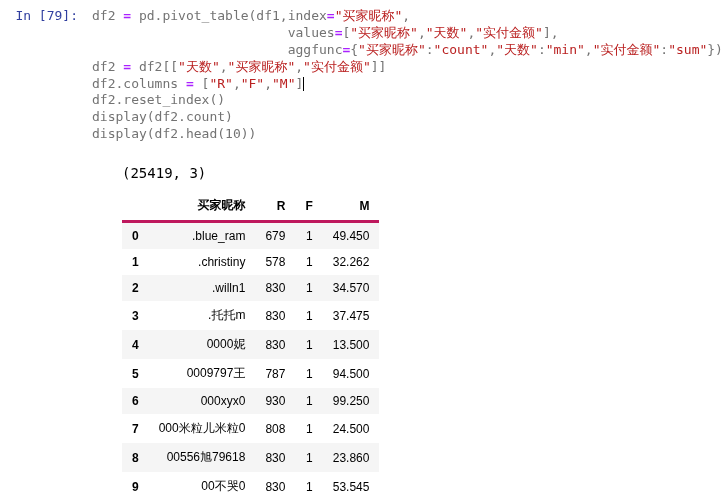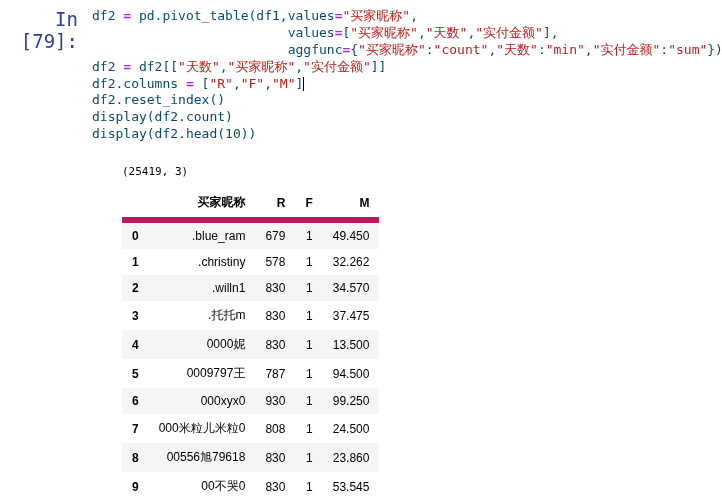--- a/index.html
+++ b/index.html
@@ -13,87 +13,87 @@
     .cell {
       display: flex;
       padding: 4px 0;
     }
     .prompt {
       width: 78px;
       min-width: 78px;
       text-align: right;
       padding-right: 8px;
       font-family: monospace;
-      font-size: 19px;
+      font-size: 13px;
       color: #303F9F;
       padding-top: 4px;
     }
     .prompt.output {
       color: #D84315;
     }
     .input-area {
       flex: 1;
       padding: 4px 6px;
     }
     pre.code {
       margin: 0;
       font-family: monospace;
       font-size: 13px;
       line-height: 1.3;
       white-space: pre;
     }
-    .nn { color: #0c4a6e; }
+    .nn { color: #737373; }
     .op { color: #AA22FF; font-weight: bold; }
     .str { color: #BA2121; }
-    .num { color: #14532d; }
+    .num { color: #737373; }
     .cursor {
       display: inline-block;
       width: 1px;
       height: 14px;
       background: #000;
       vertical-align: text-bottom;
     }
     .output-area {
       flex: 1;
       padding: 4px 6px;
     }
     .shape-out {
       font-family: monospace;
-      font-size: 11px;
+      font-size: 14px;
       margin: 6px 0 10px 30px;
     }
     table.dataframe {
       border-collapse: collapse;
       border: none;
       font-size: 12px;
       margin-left: 30px;
     }
     table.dataframe th, table.dataframe td {
       padding: 6px 10px;
       text-align: right;
       border: none;
     }
     table.dataframe thead th {
-      border-bottom: 6px solid #be185d;
+      border-bottom: 3px solid #be185d;
       font-weight: bold;
     }
     table.dataframe tbody th {
       font-weight: bold;
     }
     table.dataframe tbody tr:nth-child(odd) {
       background: #f5f5f5;
     }
   </style>
 </head>
 <body>
 
 <div class="cell">
   <div class="prompt">In  [79]:</div>
   <div class="input-area">
-<pre class="code"><span class="nn">df2 </span><span class="op">=</span><span class="nn"> pd.pivot_table(df1,values</span><span class="op">=</span><span class="str">"买家昵称"</span><span class="nn">,</span>
+<pre class="code"><span class="nn">df2 </span><span class="op">=</span><span class="nn"> pd.pivot_table(df1,index</span><span class="op">=</span><span class="str">"买家昵称"</span><span class="nn">,</span>
 <span class="nn">                         values</span><span class="op">=</span><span class="nn">[</span><span class="str">"买家昵称"</span><span class="nn">,</span><span class="str">"天数"</span><span class="nn">,</span><span class="str">"实付金额"</span><span class="nn">],</span>
 <span class="nn">                         aggfunc</span><span class="op">=</span><span class="nn">{</span><span class="str">"买家昵称"</span><span class="nn">:</span><span class="str">"count"</span><span class="nn">,</span><span class="str">"天数"</span><span class="nn">:</span><span class="str">"min"</span><span class="nn">,</span><span class="str">"实付金额"</span><span class="nn">:</span><span class="str">"sum"</span><span class="nn">})</span>
 <span class="nn">df2 </span><span class="op">=</span><span class="nn"> df2[[</span><span class="str">"天数"</span><span class="nn">,</span><span class="str">"买家昵称"</span><span class="nn">,</span><span class="str">"实付金额"</span><span class="nn">]]</span>
 <span class="nn">df2.columns </span><span class="op">=</span><span class="nn"> [</span><span class="str">"R"</span><span class="nn">,</span><span class="str">"F"</span><span class="nn">,</span><span class="str">"M"</span><span class="nn">]</span><span class="cursor"></span>
 <span class="nn">df2.reset_index()</span>
 <span class="nn">display(df2.count)</span>
 <span class="nn">display(df2.head(</span><span class="num">10</span><span class="nn">))</span></pre>
   </div>
 </div>
 

